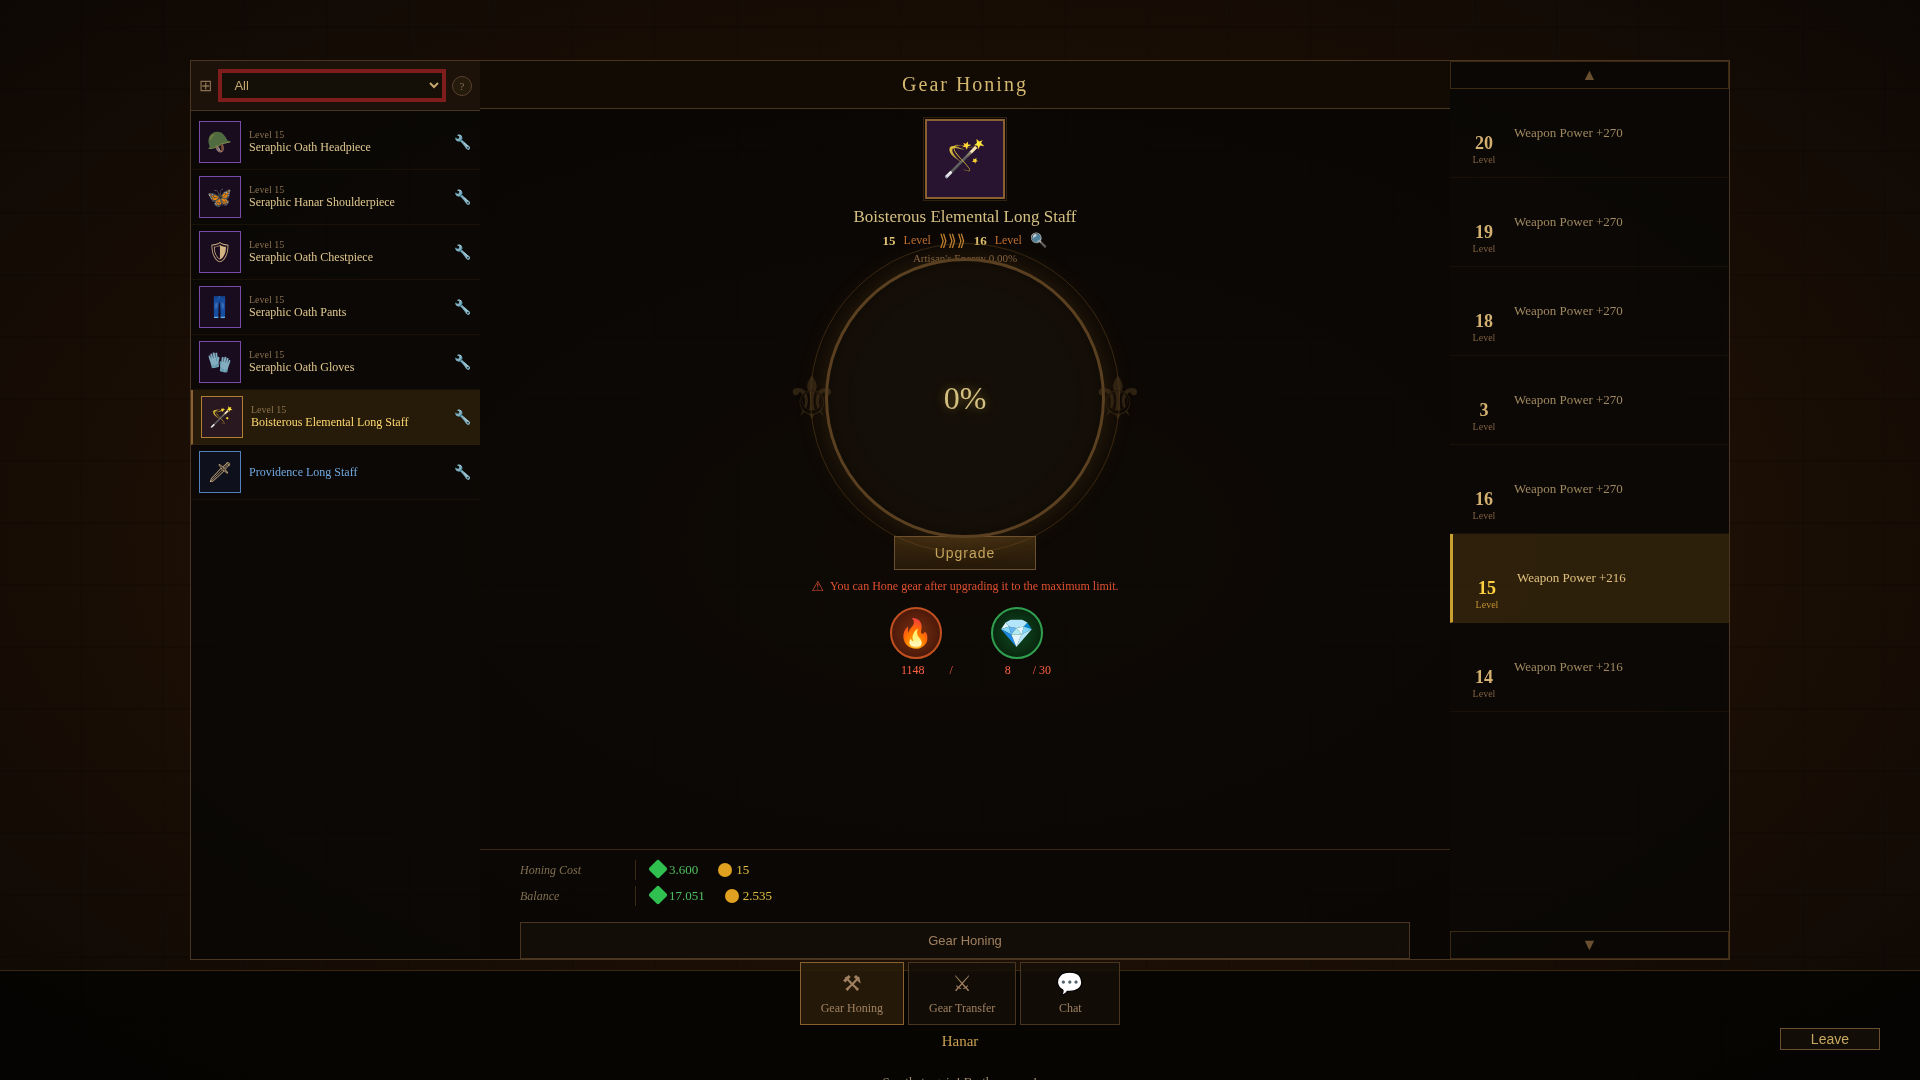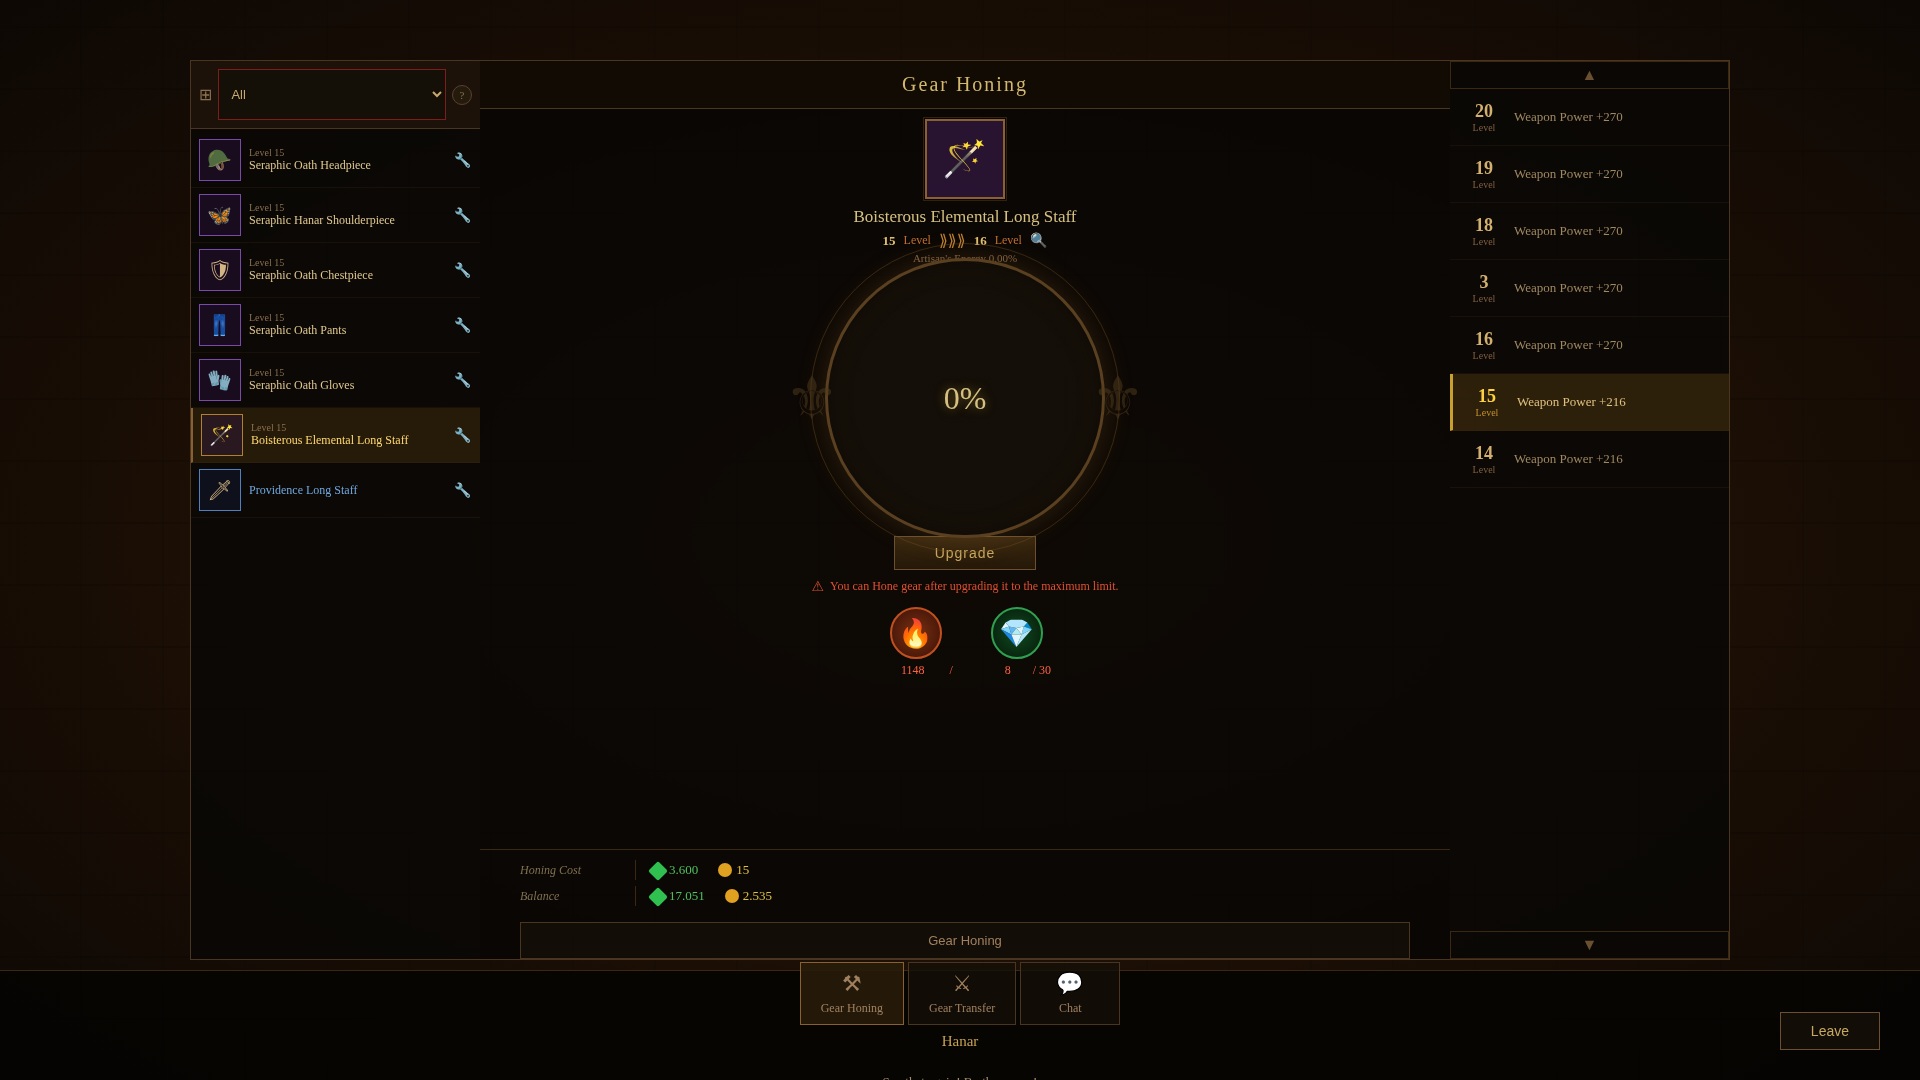--- a/index.html
+++ b/index.html
@@ -76,23 +76,23 @@
 
     .grid-icon {
       color: #8a7050;
       font-size: 16px;
       cursor: pointer;
     }
 
     .filter-select {
       flex: 1;
       background: rgba(20, 15, 8, 0.9);
-      border: 1px solid #7f1d1d;
+      border: 4px solid #7f1d1d;
       color: #c8a870;
-      padding: 16px 8px;
+      padding: 4px 8px;
       font-size: 13px;
       cursor: pointer;
     }
 
     .help-icon {
       width: 20px;
       height: 20px;
       border-radius: 50%;
       background: rgba(40, 30, 15, 0.8);
       border: 1px solid #5a4030;
@@ -403,21 +403,21 @@
     }
 
     .cost-values {
       display: flex;
       align-items: center;
       gap: 20px;
     }
 
     .cost-green {
       display: flex;
-      align-items: flex-end;
+      align-items: flex-start;
       gap: 4px;
       color: #50c060;
       font-size: 13px;
     }
 
     .cost-gold {
       display: flex;
       align-items: center;
       gap: 4px;
       color: #e0c040;
@@ -499,20 +499,21 @@
       min-width: 36px;
       text-align: center;
       font-size: 11px;
     }
 
     .level-badge .lv-num {
       display: block;
       font-size: 18px;
       font-weight: bold;
       color: #d4b070;
+      margin-top: 32px;
     }
 
     .level-badge .lv-text {
       display: block;
       font-size: 10px;
       color: #806040;
     }
 
     .level-badge.current .lv-num { color: #ffd040; }
     .level-badge.current .lv-text { color: #c09030; }
@@ -585,21 +586,21 @@
 
     .npc-dialog {
       font-size: 13px;
       color: #a09070;
     }
 
     .leave-button {
       position: absolute;
       right: 40px;
       bottom: 30px;
-      padding: 10px 30px;
+      padding: 2px 30px;
       background: rgba(20, 15, 8, 0.9);
       border: 1px solid #6a5030;
       color: #c8a860;
       font-size: 14px;
       cursor: pointer;
     }
 
     
     .scroll-top-arrow, .scroll-bot-arrow {
       text-align: center;

